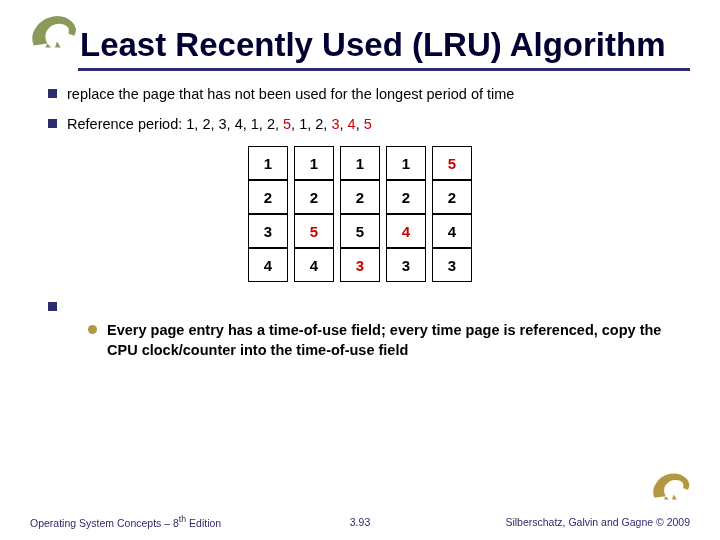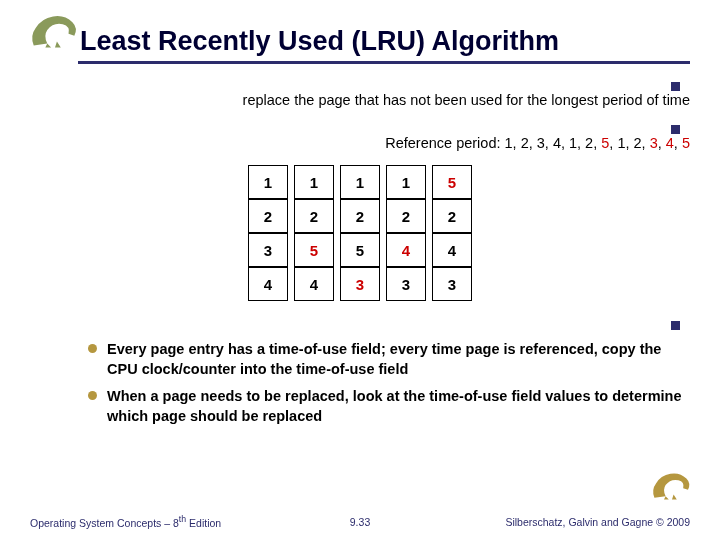--- a/index.html
+++ b/index.html
@@ -18,21 +18,21 @@
     position: relative;
     box-sizing: border-box;
     padding: 20px 30px 0 30px;
   }
   .title-area {
     position: relative;
     margin-left: 48px;
     margin-top: 6px;
   }
   .title {
-    font-size: 27px;
+    font-size: 33px;
     font-weight: bold;
     color: #000033;
     border-bottom: 3px solid #2c2c6c;
     padding-bottom: 4px;
     padding-left: 2px;
   }
   .dino-tl {
     position: absolute;
     left: 26px;
     top: 8px;
@@ -46,23 +46,22 @@
     width: 48px;
     height: 38px;
   }
   .content {
     margin-top: 14px;
     font-size: 14.5px;
     color: #000;
   }
   .b1 {
     display: flex;
-    align-items: flex-end;
+    align-items: flex-start;
     margin: 6px 0 10px 18px;
-    flex-direction: column;
   }
   .b1 .sq {
     width: 9px;
     height: 9px;
     background: #2c2c6c;
     flex: none;
     margin-top: 4px;
     margin-right: 10px;
   }
   .b2 {
@@ -190,33 +189,29 @@
 
     <div class="b1">
       <div class="sq"></div>
     </div>
 
     <div class="b2">
       <div class="dot"></div>
       <div class="b2-text">Every page entry has a time-of-use field; every time page is referenced, copy the CPU clock/counter into the time-of-use field</div>
     </div>
 
-    <div class="b2">
-      <div class="dot"></div>
-      <div class="b2-text">When a page needs to be replaced, look at the time-of-use field values to determine which page should be replaced</div>
-    </div>
 
   </div>
 
   <svg class="dino-br" viewBox="0 0 60 44">
     <path d="M8 38 Q4 28 10 20 Q16 10 28 8 Q40 6 48 14 Q54 20 50 28 L44 26 Q46 18 38 16 Q28 14 22 22 Q18 28 22 36 Z" fill="#b5973f"></path>
     <path d="M22 36 L26 40 L20 40 Z M32 34 L36 40 L30 40 Z" fill="#b5973f"></path>
   </svg>
 
   <div class="footer">
     <div class="left">
       <span>Operating System Concepts – 8</span><sup>th</sup><span> Edition</span>
     </div>
-    <div class="mid">9.33</div>
+    <div class="mid">3.93</div>
     <div class="right">Silberschatz, Galvin and Gagne © 2009</div>
   </div>
 
 </div>
 
 </body></html>

